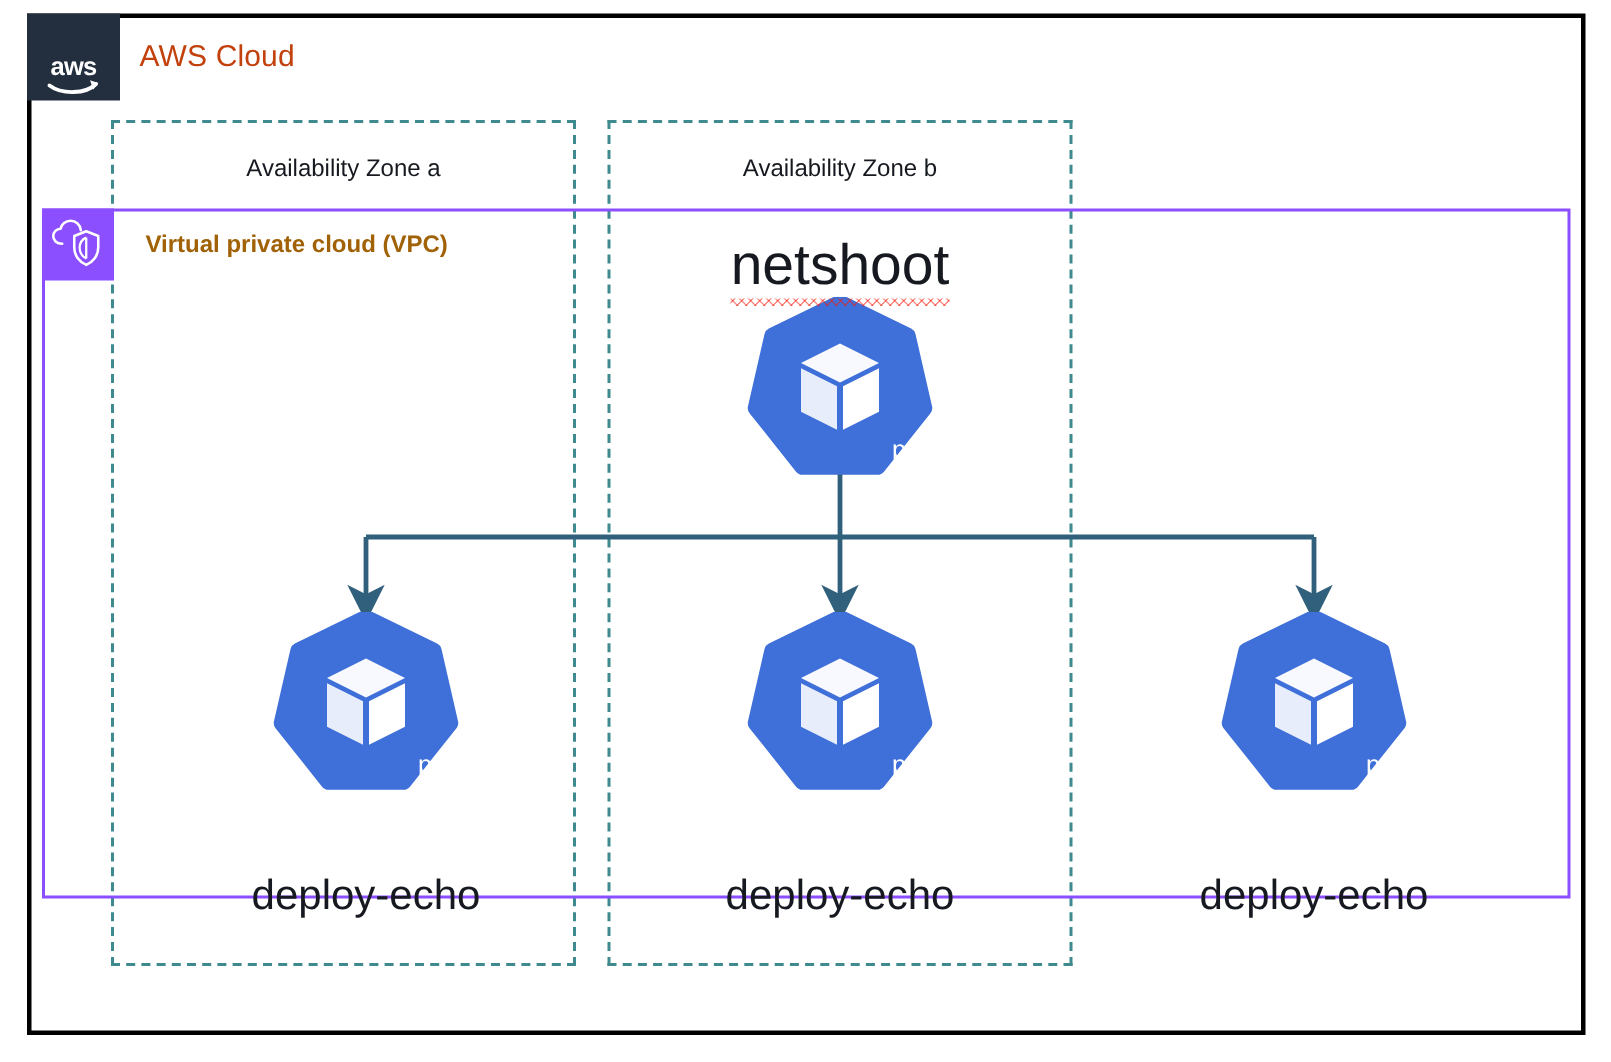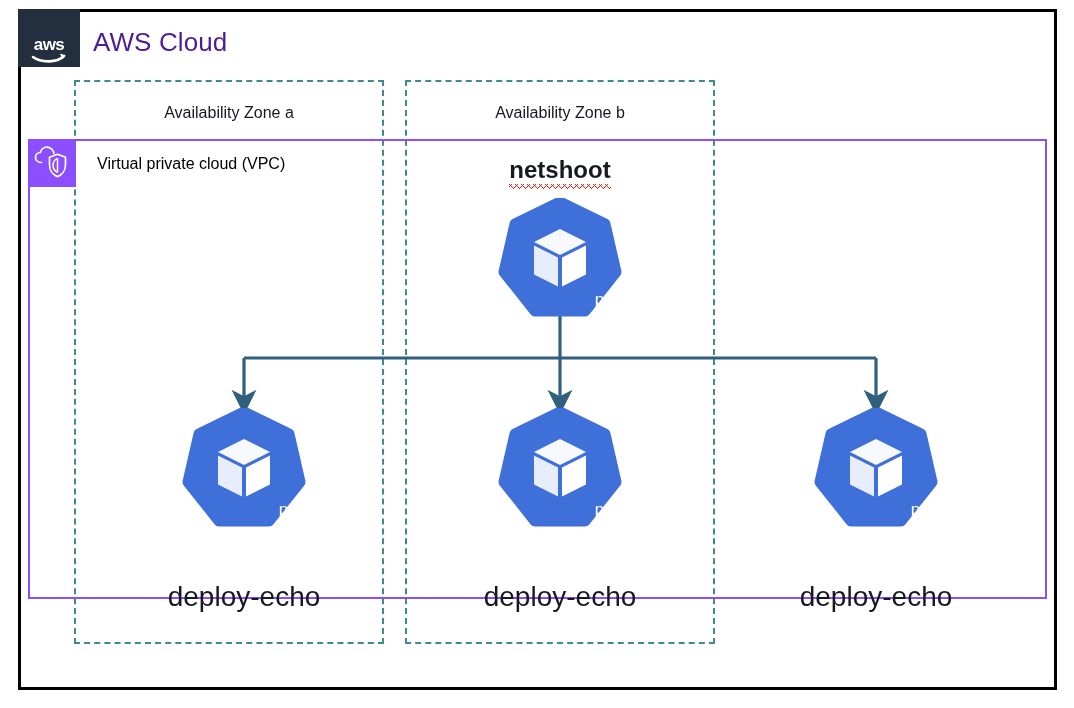--- a/index.html
+++ b/index.html
@@ -44,22 +44,22 @@
     display: flex;
     align-items: flex-end;
     justify-content: center;
   }
   .aws-logo-box svg { display: block; }
 
   .aws-cloud-title {
     position: absolute;
     left: 93px;
     top: 27px;
-    font-size: 26px;
-    color: #4c1d95;
+    font-size: 20px;
+    color: #c2410c;
     letter-spacing: 0.1px;
     white-space: nowrap;
   }
 
   
   .az-box {
     position: absolute;
     top: 80px;
     height: 564px;
     border: 2px dashed #3F8A8E;
@@ -104,22 +104,23 @@
     align-items: center;
     justify-content: center;
   }
   .vpc-icon svg { display: block; }
 
   .vpc-title {
     position: absolute;
     left: 97px;
     top: 155px;
     font-size: 16px;
-    color: #000000;
+    color: #a16207;
     white-space: nowrap;
+    font-weight: bold;
   }
 
   
   .connectors {
     position: absolute;
     left: 0;
     top: 0;
     width: 1074px;
     height: 708px;
     pointer-events: none;
@@ -151,24 +152,23 @@
   #pod-echo-c     { left: 813px; top: 408px; }
 
   
   .node-caption {
     position: absolute;
     text-align: center;
     white-space: nowrap;
     color: #16191F;
   }
   .caption-top {
-    font-size: 24px;
+    font-size: 38px;
     width: 240px;
     top: 156px;
-    font-weight: bold;
   }
   .caption-bottom {
     font-size: 28px;
     width: 280px;
     top: 533px;
     margin-top: 48px;
   }
   #caption-netshoot { left: 440px; }
   #caption-echo-a   { left: 104px; }
   #caption-echo-b   { left: 420px; }

